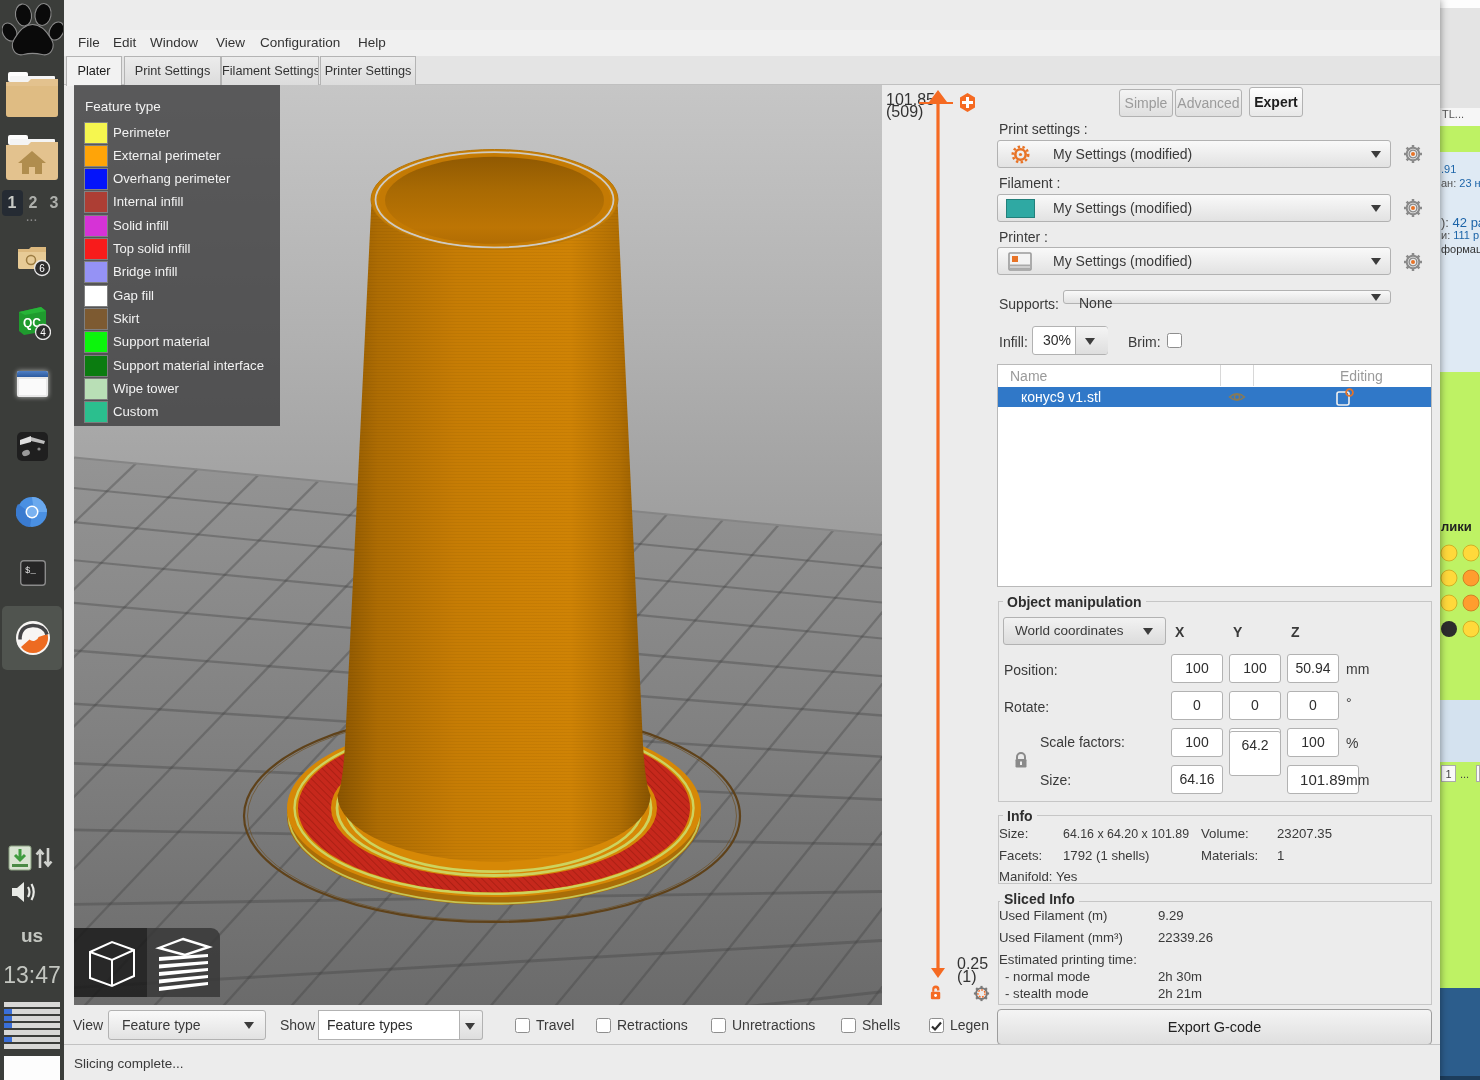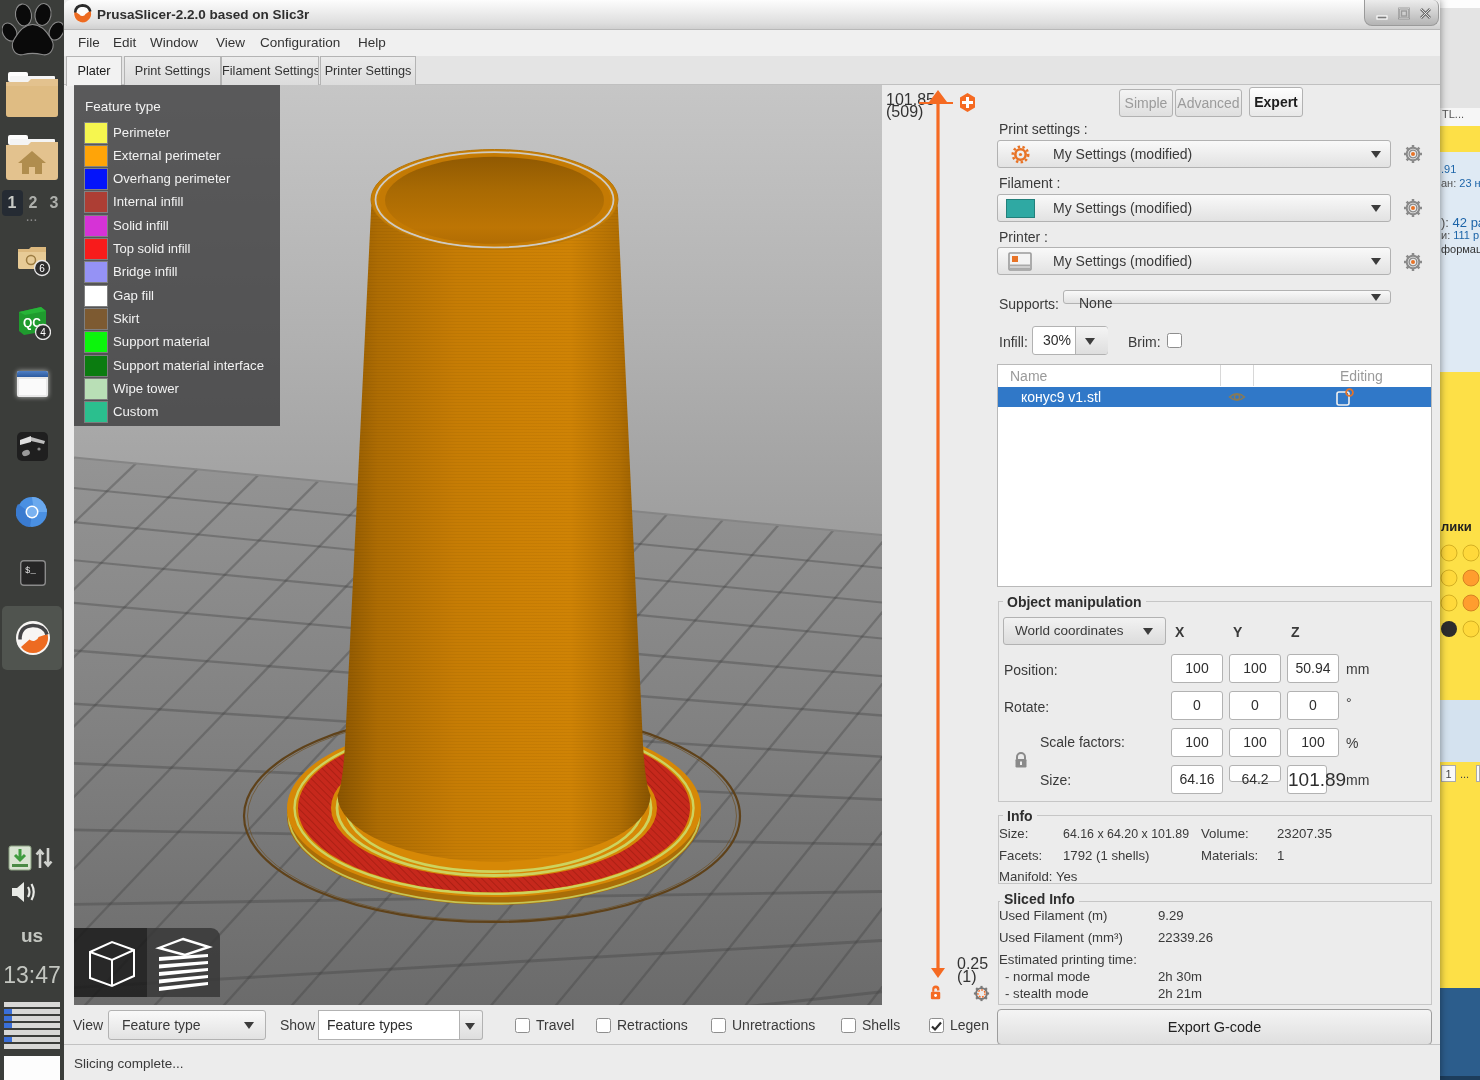--- a/index.html
+++ b/index.html
@@ -137,21 +137,21 @@
 <div class="abs" style="left:4px;top:1016px;width:8px;height:4.5px;background:#3a6fd8"></div>
 <div class="abs" style="left:4px;top:1023px;width:56px;height:4.5px;background:#d8d8d6"></div>
 <div class="abs" style="left:4px;top:1023px;width:8px;height:4.5px;background:#3a6fd8"></div>
 <div class="abs" style="left:4px;top:1030px;width:56px;height:4.5px;background:#d8d8d6"></div>
 <div class="abs" style="left:4px;top:1037px;width:56px;height:4.5px;background:#d8d8d6"></div>
 <div class="abs" style="left:4px;top:1037px;width:8px;height:4.5px;background:#3a6fd8"></div>
 <div class="abs" style="left:4px;top:1044px;width:56px;height:4.5px;background:#d8d8d6"></div>
 <div class="abs" style="left:4px;top:1056px;width:56px;height:24px;background:#fdfdfd"></div>
     </div>
 
-  <div id="rs" class="abs" style="left:1440px;top:0;width:40px;height:1080px;background:#fde047;z-index:1;overflow:hidden">
+  <div id="rs" class="abs" style="left:1440px;top:0;width:40px;height:1080px;background:#bef264;z-index:1;overflow:hidden">
     <div class="abs" style="left:0;top:0;width:40px;height:8px;background:#fdfdfd"></div>
     <div class="abs" style="left:0;top:8px;width:40px;height:100px;background:#e4e4e4"></div>
     <div class="abs" style="left:0;top:108px;width:40px;height:18px;background:#f6f6f6;font-size:11px;color:#555;padding-left:2px">TL...</div>
     <div class="abs" style="left:0;top:152px;width:40px;height:220px;background:#dfeaf4"></div>
     <div class="abs" style="left:1px;top:163px;font-size:11px;color:#1c64a8">.91</div>
     <div class="abs" style="left:1px;top:177px;font-size:11px;color:#555">ан: <span style="color:#1c64a8">23 н</span></div>
     <div class="abs" style="left:1px;top:215px;font-size:13px;color:#555">): <span style="color:#1c64a8">42 ра</span></div>
     <div class="abs" style="left:1px;top:229px;font-size:11px;color:#555">и: <span style="color:#1c64a8">111 р</span></div>
     <div class="abs" style="left:1px;top:243px;font-size:11px;color:#333">формац</div>
     <div class="abs" style="left:1px;top:519px;font-size:13px;font-weight:bold;color:#222">лики</div>
@@ -169,42 +169,20 @@
     </svg>
     <div class="abs" style="left:0;top:700px;width:40px;height:62px;background:#d4e2ef"></div>
     <div class="abs" style="left:1px;top:765px;width:15px;height:17px;background:#fafafa;border:1px solid #aaa;font-size:11px;color:#444;text-align:center;line-height:16px">1</div>
     <div class="abs" style="left:20px;top:768px;font-size:11px;color:#444">...</div>
     <div class="abs" style="left:36px;top:765px;width:4px;height:17px;background:#fafafa;border:1px solid #aaa"></div>
     <div class="abs" style="left:0;top:988px;width:40px;height:92px;background:#2c5d8c"></div>
     <div class="abs" style="left:0;top:1076px;width:40px;height:4px;background:#1d3d5c"></div>
   </div>
 
   <div id="win">
-    <div id="titlebar">
-      <svg class="abs" style="left:9px;top:4px" width="19" height="19" viewBox="0 0 19 19">
-<circle cx="9.5" cy="9.5" r="9" fill="#fdfdfd"></circle>
-<path d="M17.5 6.5 A8.6 8.6 0 0 1 9.5 18.4 A8.6 8.6 0 0 1 1.6 7.2 L6.5 10.5 A3.4 3.4 0 0 0 12.5 10 Z" fill="#ed6b21"></path>
-<path d="M2.2 8.5 Q2.5 1.8 9.5 1.4 Q16 1.6 17.3 7.5" fill="none" stroke="#2b2b2b" stroke-width="2.6"></path>
-</svg>
-        <div id="title">PrusaSlicer-2.2.0 based on Slic3r</div>
-      <div id="controls">
-        <svg class="abs" style="left:10px;top:7px" width="14" height="13" viewBox="0 0 14 13">
-            <rect x="2" y="9" width="10" height="3" fill="#7a7a7a" stroke="#fdfdfd" stroke-width="1.2"></rect>
-          </svg>
-        <svg class="abs" style="left:32px;top:7px" width="14" height="13" viewBox="0 0 14 13">
-            <rect x="2" y="1.5" width="10" height="10" fill="none" stroke="#7a7a7a" stroke-width="1.6"></rect>
-            <rect x="4.5" y="4" width="5" height="5" fill="none" stroke="#9a9a9a" stroke-width="1.4"></rect>
-            <rect x="2" y="1.5" width="10" height="10" fill="none" stroke="#fdfdfd" stroke-width="0.5"></rect>
-          </svg>
-        <svg class="abs" style="left:53px;top:6px" width="15" height="15" viewBox="0 0 15 15">
-            <path d="M3 3 L12 12 M12 3 L3 12" stroke="#6e6e6e" stroke-width="2.8"></path>
-            <path d="M3 3 L12 12 M12 3 L3 12" stroke="#fdfdfd" stroke-width="0.8"></path>
-          </svg>
-</div>
-    </div>
     <div id="menubar">
       <div class="mitem" style="left:14px">File</div>
       <div class="mitem" style="left:49px">Edit</div>
       <div class="mitem" style="left:86px">Window</div>
       <div class="mitem" style="left:152px">View</div>
       <div class="mitem" style="left:196px">Configuration</div>
       <div class="mitem" style="left:294px">Help</div>
     </div>
     <div id="tabbar">
       <div class="tab active" style="left:2px;width:56px">Plater</div>
@@ -550,22 +528,22 @@
     <div class="field" style="left:1165px;top:728px;width:52px;height:29px;line-height:27px">100</div>
     <div class="field" style="left:1223px;top:728px;width:52px;height:29px;line-height:27px">100</div>
     <div class="lbl" style="left:1282px;top:735px">%</div>
     <svg class="abs" style="left:949px;top:752px" width="16" height="17" viewBox="0 0 16 17">
         <path d="M4 7 L4 5 A4 4 0 0 1 12 5 L12 7" fill="none" stroke="#8a8a8a" stroke-width="2"></path>
         <rect x="2.5" y="7" width="11" height="8.5" rx="1.2" fill="#8a8a8a"></rect>
         <rect x="7" y="9.5" width="2" height="3.5" fill="#efefef"></rect>
       </svg>
     <div class="lbl" style="left:976px;top:772px">Size:</div>
     <div class="field" style="left:1107px;top:765px;width:52px;height:29px;line-height:27px">64.16</div>
-    <div class="field" style="left:1165px;top:765px;width:52px;height:17px;line-height:27px">64.2</div>
-    <div class="field" style="left:1223px;top:765px;width:40px;height:29px;line-height:27px;font-size:19px">101.89</div>
+    <div class="field" style="left:1165px;top:731px;width:52px;height:45px;line-height:27px">64.2</div>
+    <div class="field" style="left:1223px;top:765px;width:72px;height:29px;line-height:27px;font-size:15px">101.89</div>
     <div class="lbl" style="left:1282px;top:772px">mm</div>
 
     <div class="gbox" style="left:933.5px;top:815px;width:434px;height:69px"></div>
     <div class="gtitle" style="left:939px;top:808px">Info</div>
     <div class="it" style="left:935px;top:826px">Size:</div>
       <div class="it" style="left:999px;top:827px;font-size:12.4px">64.16 x 64.20 x 101.89</div>
     <div class="it" style="left:1137px;top:826px">Volume:</div>
       <div class="it" style="left:1213px;top:826px">23207.35</div>
     <div class="it" style="left:935px;top:848px">Facets:</div>
       <div class="it" style="left:999px;top:848px">1792 (1 shells)</div>

